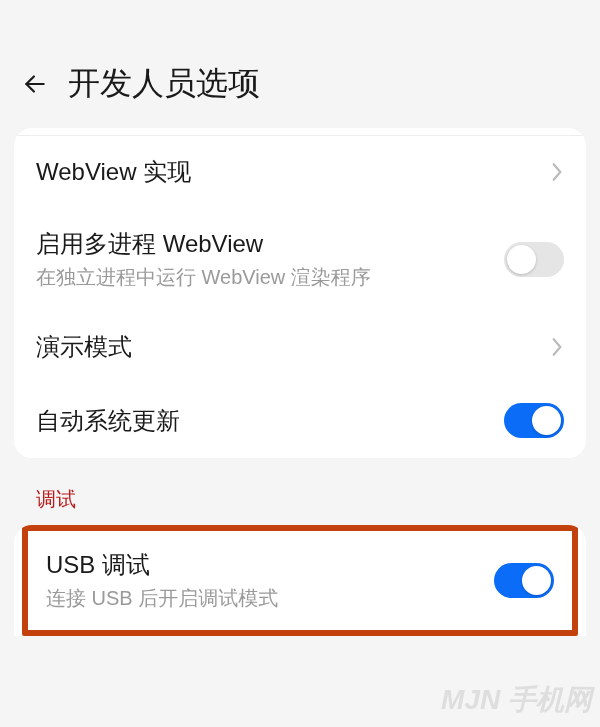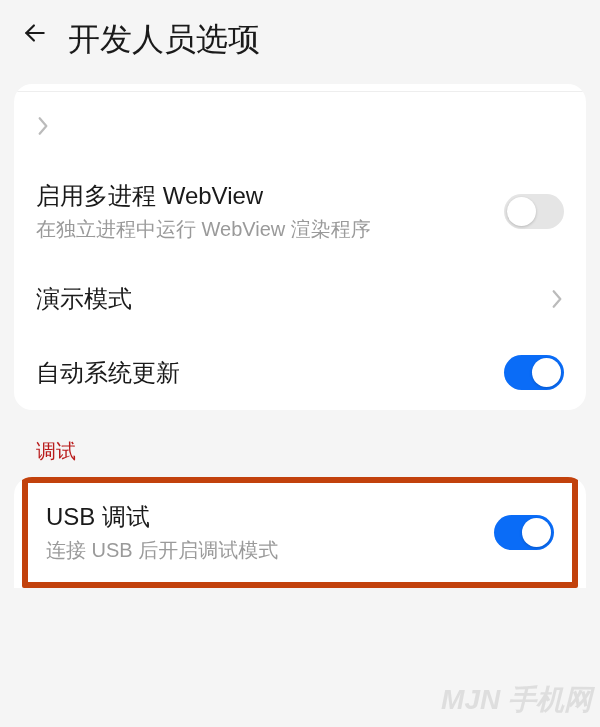--- a/index.html
+++ b/index.html
@@ -10,22 +10,24 @@
     body {
       width: 600px;
       height: 727px;
       background: #f5f5f5;
       font-family: -apple-system, BlinkMacSystemFont, "Segoe UI", "PingFang SC", "Microsoft YaHei", sans-serif;
       overflow: hidden;
       position: relative;
     }
     .header {
       display: flex;
+      align-items: center;
       padding: 18px 11px 22px 20px;
       background: #f5f5f5;
+      margin-top: 44px;
     }
     .back-arrow {
       width: 30px;
       height: 30px;
       display: flex;
       align-items: center;
       justify-content: center;
       margin-right: 18px;
     }
     .page-title {
@@ -147,20 +149,23 @@
       <polyline points="11 19 4 12 11 5"></polyline>
     </svg>
   </div>
   <div class="page-title">开发人员选项</div>
 </div>
 
 <div class="card">
   <div class="card-top-cut"></div>
 
   <div class="row">
+    <div class="row-content">
+      <div class="row-title">WebView 实现</div>
+    </div>
     <div class="chevron">
       <svg width="12" height="20" viewBox="0 0 10 18" fill="none" stroke="#bbb" stroke-width="2" stroke-linecap="round" stroke-linejoin="round">
           <polyline points="2 2 8 9 2 16"></polyline>
         </svg>
     </div>
   </div>
 
   <div class="row">
     <div class="row-content">
       <div class="row-title">启用多进程 WebView</div>

